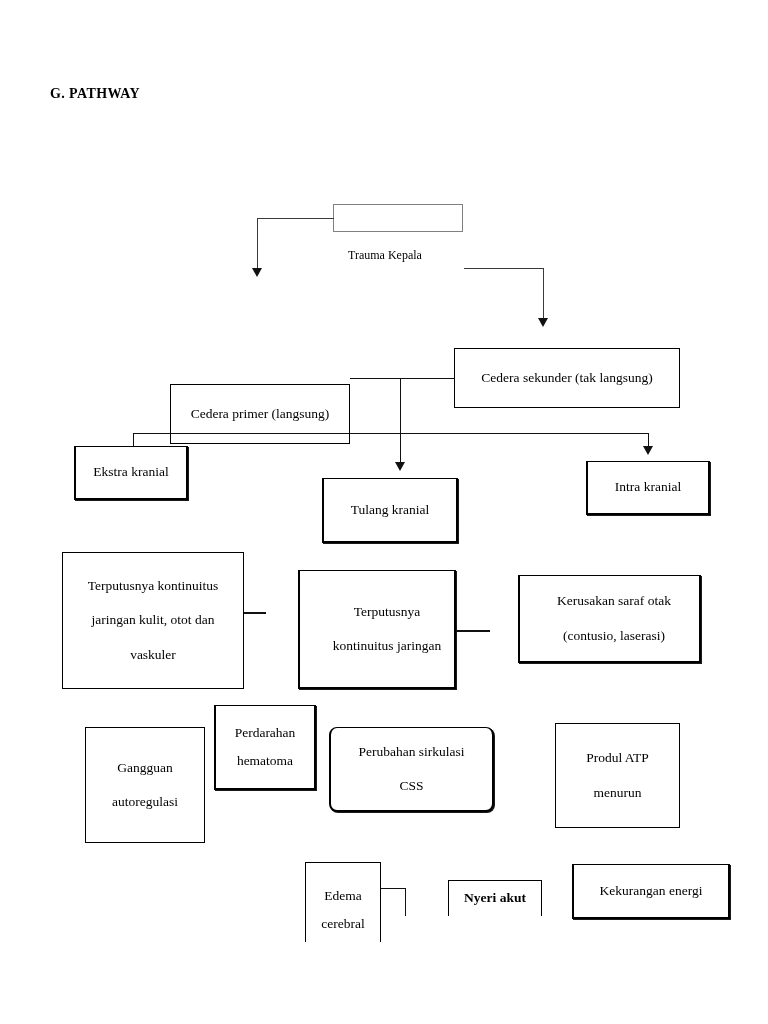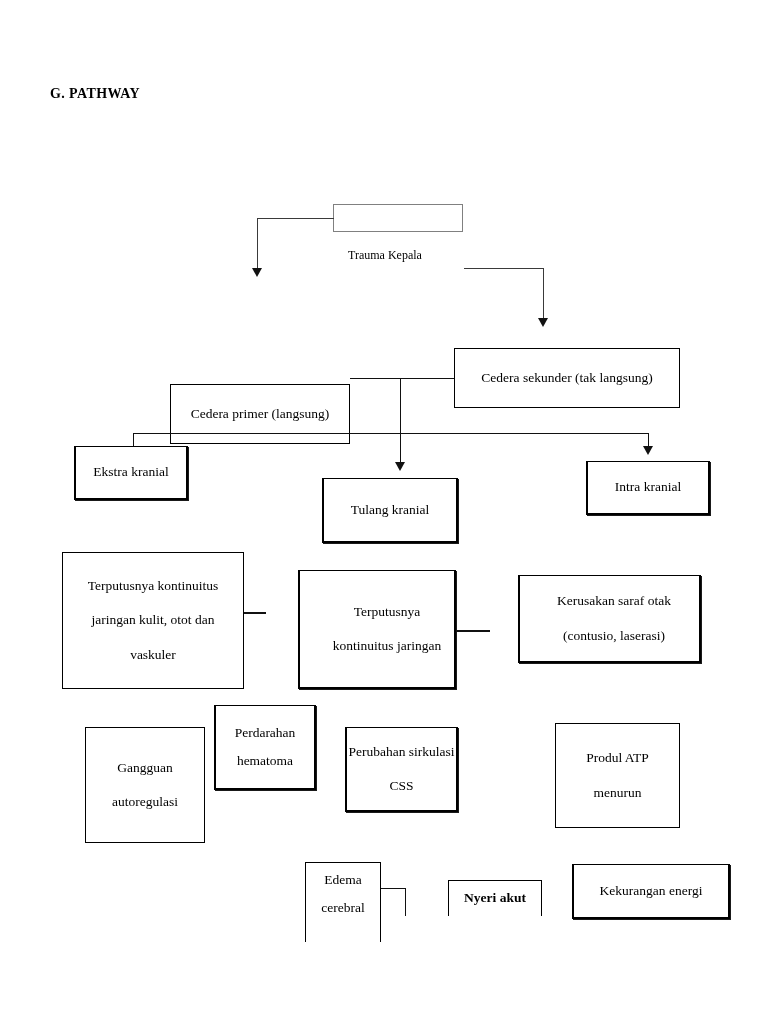--- a/index.html
+++ b/index.html
@@ -176,31 +176,31 @@
   <div class="node" style="left:85px; top:727px; width:120px; height:116px;">
     <span class="ln">Gangguan</span>
     <span class="ln">autoregulasi</span>
   </div>
 
   <div class="node shadow tight" style="left:214px; top:705px; width:102px; height:85px;">
     <span class="ln">Perdarahan</span>
     <span class="ln">hematoma</span>
   </div>
 
-  <div class="node shadow" style="left:345px; top:727px; width:113px; height:85px;">
+  <div class="node shadow" style="left:329px; top:727px; width:165px; height:85px;border-radius:8px;">
     <span class="ln">Perubahan sirkulasi</span>
     <span class="ln">CSS</span>
   </div>
 
   <div class="node" style="left:555px; top:723px; width:125px; height:105px;">
     <span class="ln">Produl ATP</span>
     <span class="ln">menurun</span>
   </div>
 
-  <div class="node tight" style="left:305px; top:862px; width:76px; height:80px; border-bottom:none; justify-content:flex-start; padding-top:10px;">
+  <div class="node tight" style="left:305px; top:862px; width:76px; height:80px; border-bottom:none; justify-content:flex-start; padding-top:26px;">
     <span class="ln">Edema</span>
     <span class="ln">cerebral</span>
   </div>
 
   <div class="hline dark" style="left:381px; top:888px; width:25px;"></div>
   <div class="vline dark" style="left:405px; top:888px; height:28px;"></div>
 
   <div class="node" style="left:448px; top:880px; width:94px; height:36px; border-bottom:none;">
     <span class="ln bold">Nyeri akut</span>
   </div>

